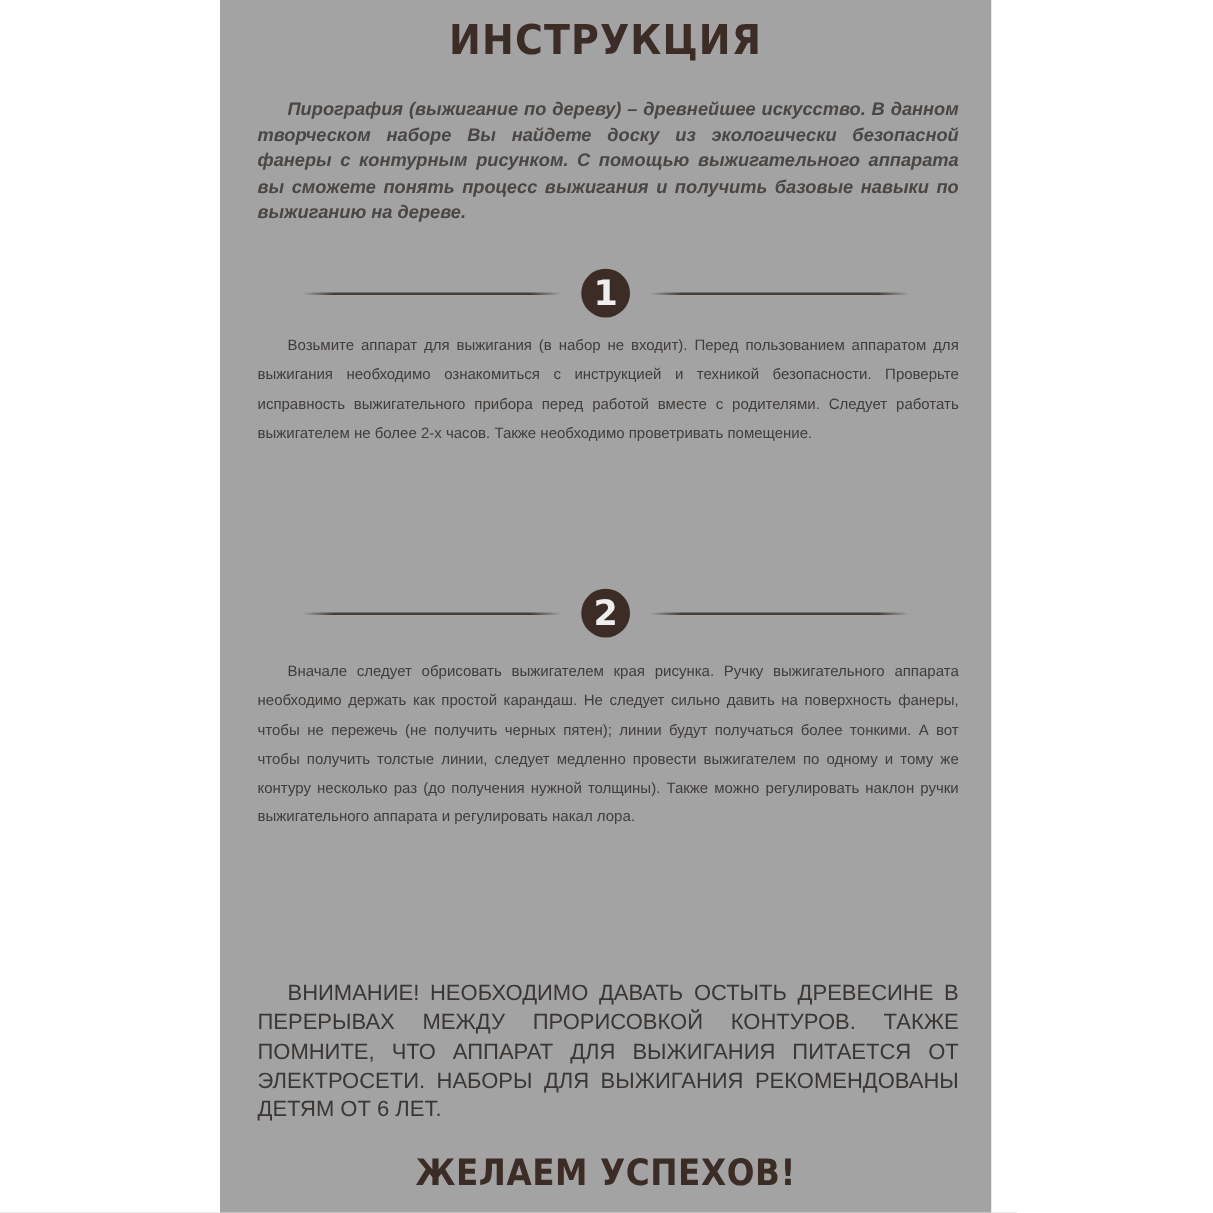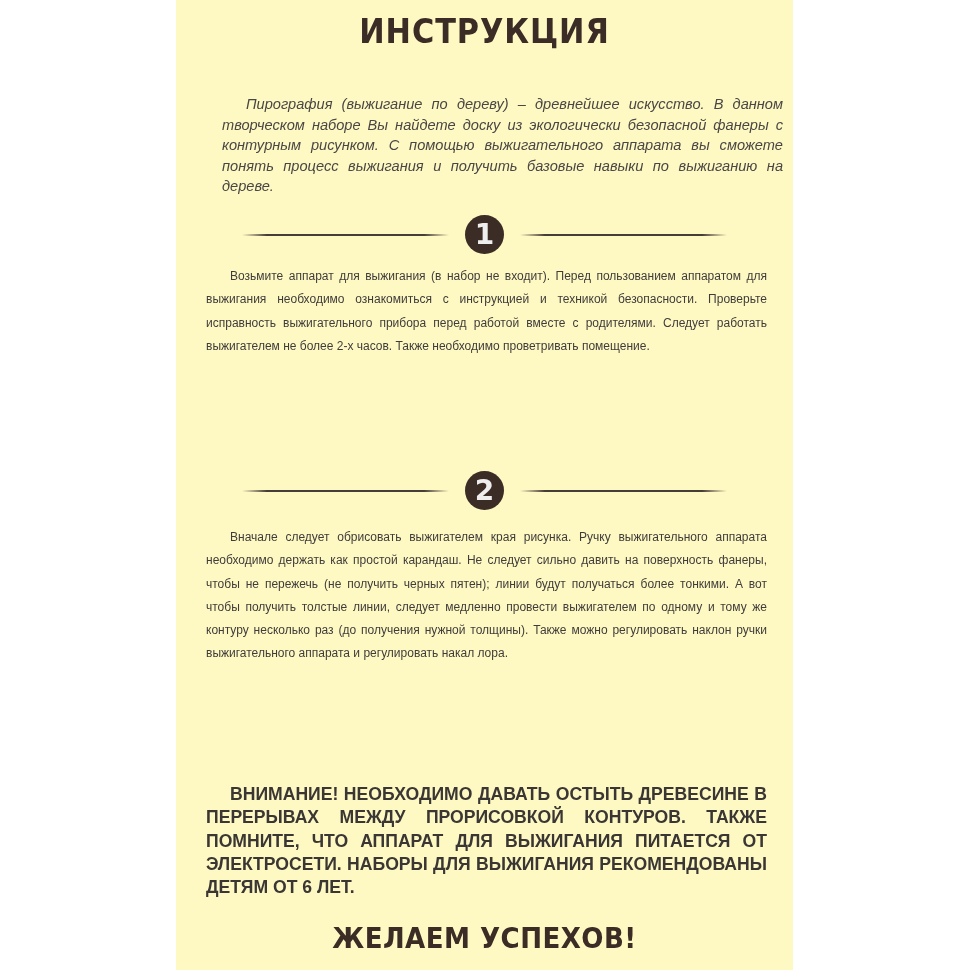--- a/index.html
+++ b/index.html
@@ -9,21 +9,21 @@
     height: 970px;
     background: #ffffff;
     overflow: hidden;
   }
   .page {
     position: absolute;
     left: 176px;
     top: 0;
     width: 617px;
     height: 970px;
-    background: #fef9c3;
+    background: #a3a3a3;
     color: #3a3634;
     font-family: "Liberation Sans", sans-serif;
   }
   .title {
     position: absolute;
     top: 12px;
     left: 0;
     width: 100%;
     text-align: center;
     font-family: "DejaVu Sans", sans-serif;
@@ -86,21 +86,21 @@
     text-indent: 24px;
     color: #403c3a;
   }
   .warning {
     position: absolute;
     left: 30px;
     top: 783px;
     width: 561px;
     font-size: 17.6px;
     line-height: 23.3px;
-    font-weight: bold;
+    font-weight: normal;
     text-align: justify;
     text-align-last: left;
     text-indent: 24px;
     color: #3a3634;
   }
   .closing {
     position: absolute;
     top: 921px;
     left: 0;
     width: 100%;
@@ -113,21 +113,21 @@
     transform: scaleX(0.9);
   }
 </style>
 </head>
 <body>
 
 <div class="page">
 
   <div class="title">ИНСТРУКЦИЯ</div>
 
-  <p class="intro" style="margin:16px;">Пирография (выжигание по дереву) – древнейшее искусство. В данном творческом наборе Вы найдете доску из экологически безопасной фанеры с контурным рисунком. С помощью выжигательного аппарата вы сможете понять процесс выжигания и получить базовые навыки по выжиганию на дереве.</p>
+  <p class="intro" style="margin:0;font-weight:bold;">Пирография (выжигание по дереву) – древнейшее искусство. В данном творческом наборе Вы найдете доску из экологически безопасной фанеры с контурным рисунком. С помощью выжигательного аппарата вы сможете понять процесс выжигания и получить базовые навыки по выжиганию на дереве.</p>
 
   <div class="divider" style="top:215px;">
     <div class="line left"></div>
     <div class="badge">1</div>
     <div class="line right"></div>
   </div>
 
   <p class="para" style="margin:0; top:265px;">Возьмите аппарат для выжигания (в набор не входит). Перед пользованием аппаратом для выжигания необходимо ознакомиться с инструкцией и техникой безопасности. Проверьте исправность выжигательного прибора перед работой вместе с родителями. Следует работать выжигателем не более 2-х часов. Также необходимо проветривать помещение.</p>
 
   <div class="divider" style="top:471px;">

